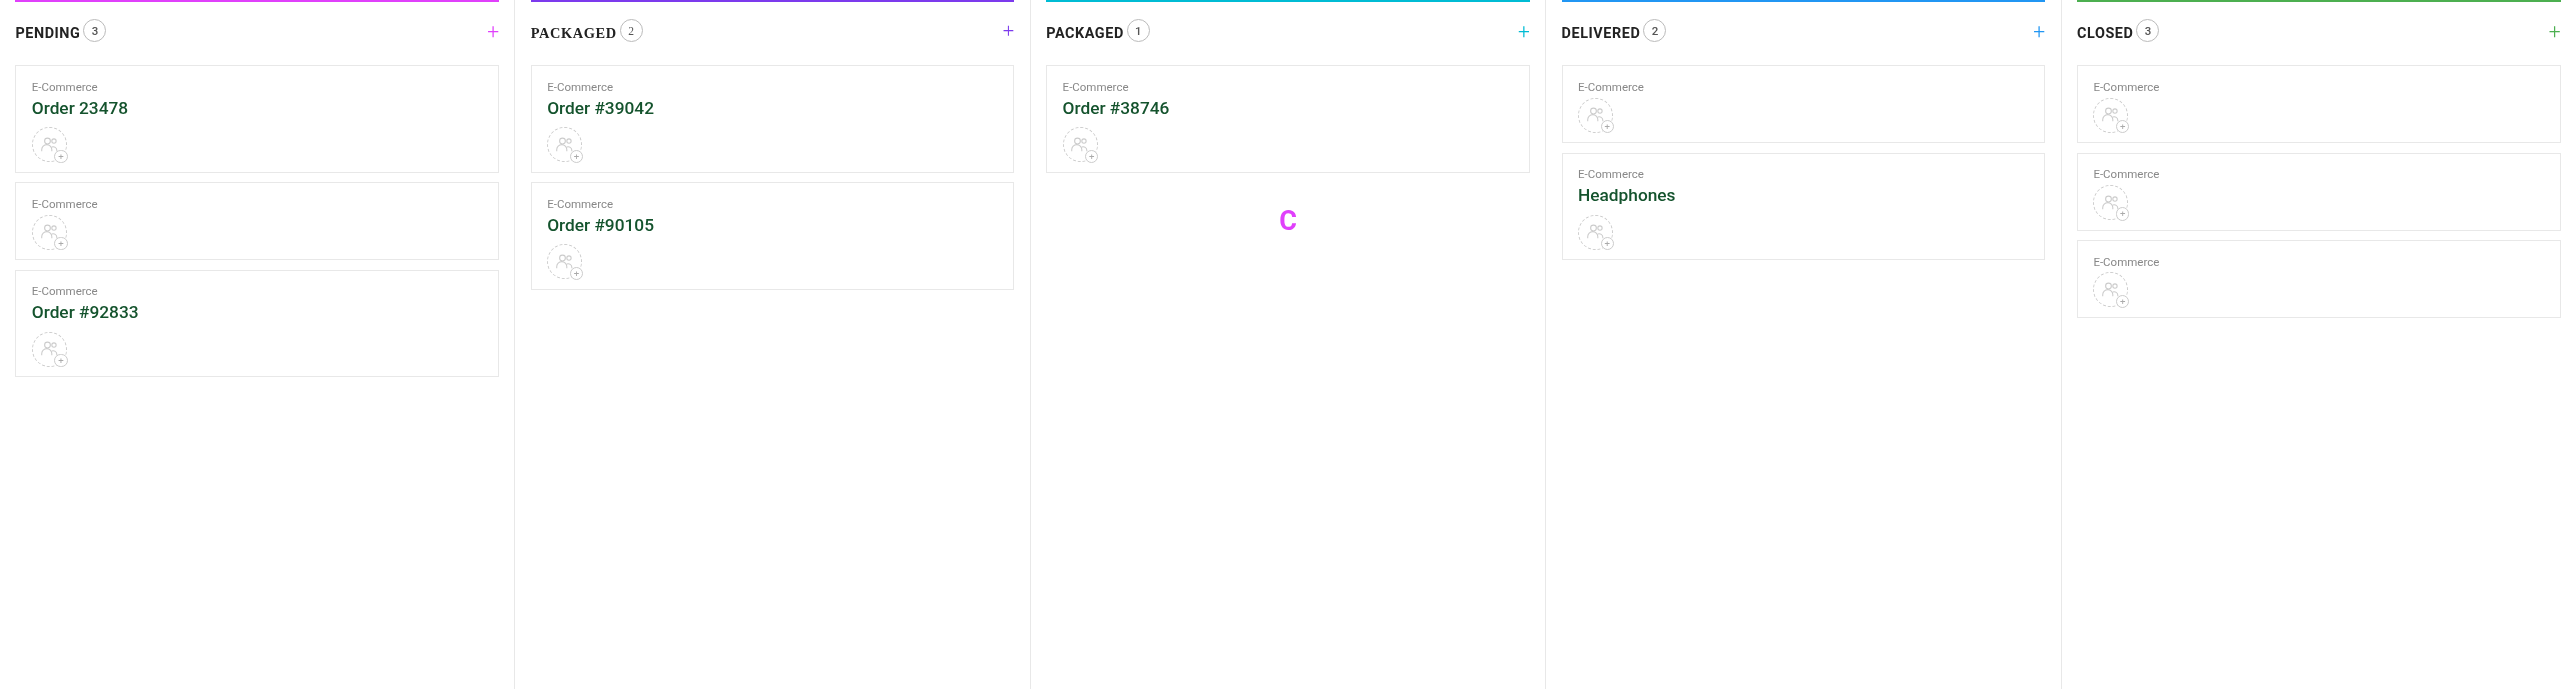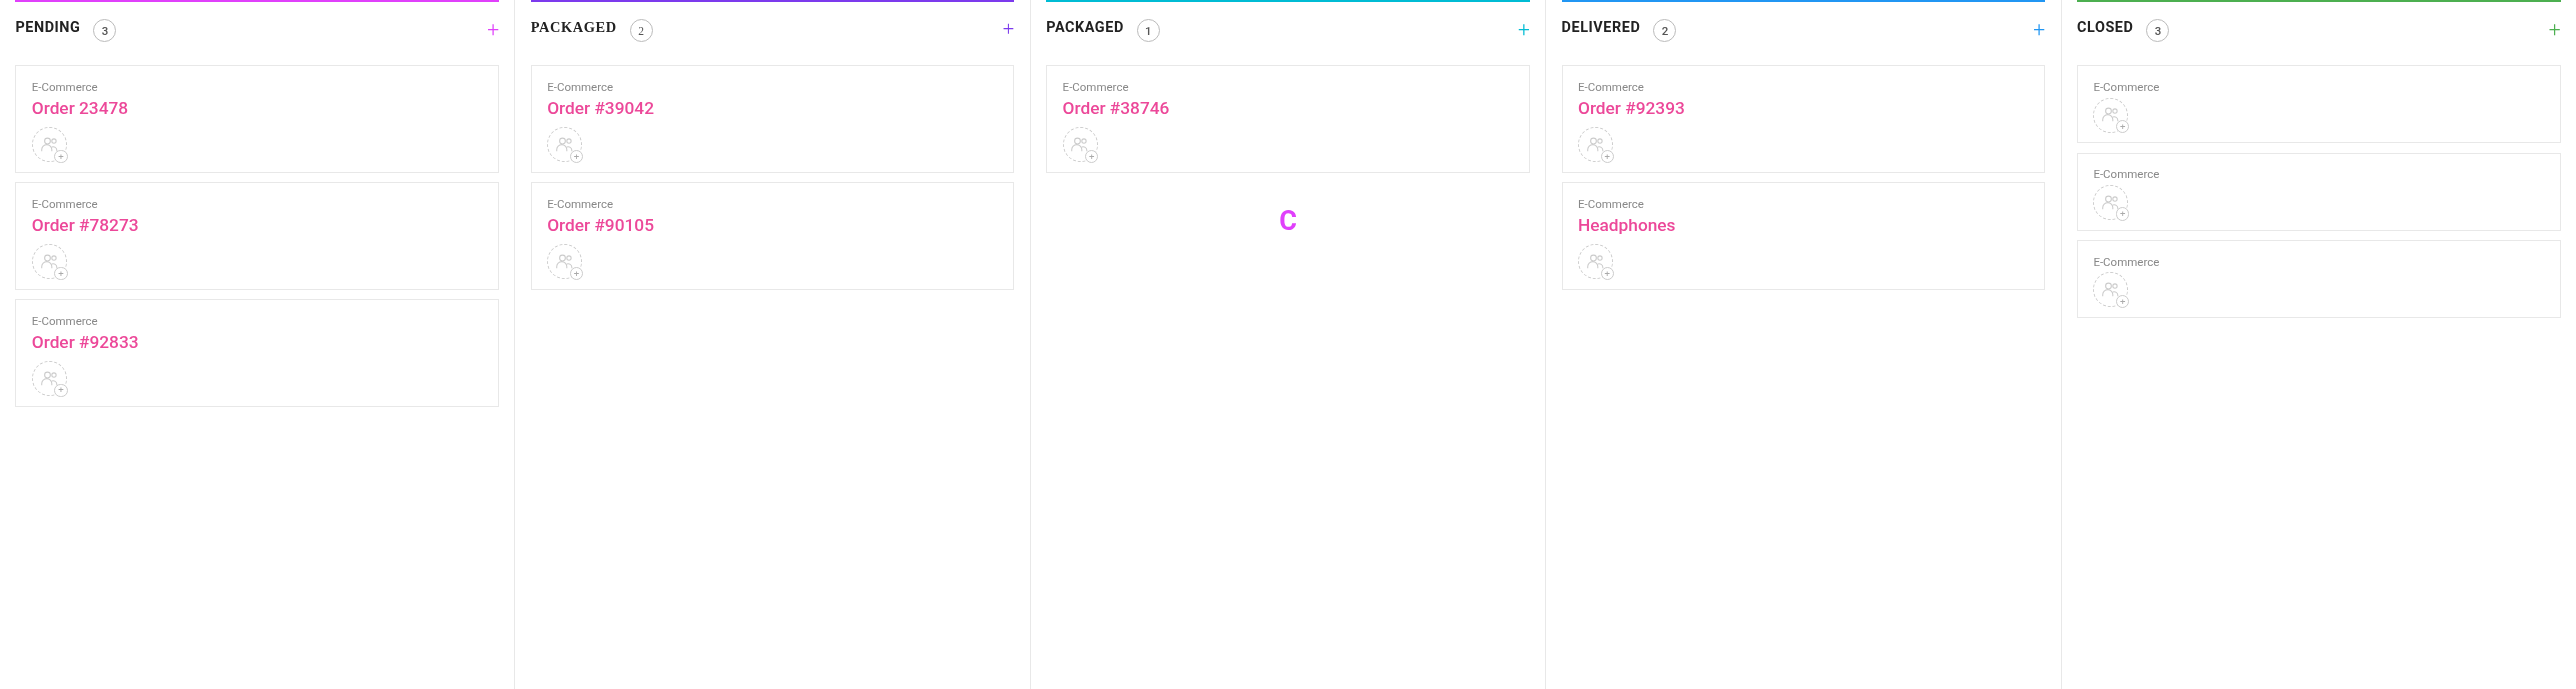--- a/index.html
+++ b/index.html
@@ -22,25 +22,25 @@
       display: flex;
       flex-direction: column;
       border-right: 1px solid #e8e8e8;
       padding: 0 15.4px 15.4px 15.4px;
     }
     .column:last-child {
       border-right: none;
     }
     .column-header {
       display: flex;
-      align-items: flex-start;
+      align-items: flex-end;
       padding: 17.3px 0 15.4px 0;
       border-top: 2.9px solid transparent;
       margin-bottom: 7.7px;
-      gap: 13px;
+      gap: 3px;
     }
     .column-header .col-title {
       font-weight: 700;
       font-size: 14.4px;
       letter-spacing: 0.04em;
       color: #222;
     }
     .column-header .col-count {
       display: inline-flex;
       align-items: center;
@@ -80,21 +80,21 @@
       margin-bottom: 9.6px;
     }
     .card-category {
       font-size: 11.5px;
       color: #888;
       margin-bottom: 3.8px;
     }
     .card-title {
       font-size: 17.3px;
       font-weight: 500;
-      color: #ec4899;
+      color: #14532d;
       margin-bottom: 9.6px;
     }
     .card-avatar {
       display: flex;
       align-items: center;
     }
     .avatar-group {
       display: inline-flex;
       align-items: center;
       justify-content: center;
@@ -152,21 +152,20 @@
       <path d="M1 21v-2a7 7 0 0 1 14 0v2"></path>
       <circle cx="18" cy="7" r="3"></circle>
       <path d="M22 21v-1a5 5 0 0 0-7-4.6"></path>
     </svg>
     <div class="avatar-add">+</div>
           </div>
         </div>
       </div>
       <div class="card">
         <div class="card-category">E-Commerce</div>
-        <div class="card-title">Order #78273</div>
         <div class="card-avatar">
           <div class="avatar-group">
             <svg width="17.3" height="17.3" viewBox="0 0 24 24" fill="none" stroke="#ccc" stroke-width="1.5">
       <circle cx="9" cy="7" r="4"></circle>
       <path d="M1 21v-2a7 7 0 0 1 14 0v2"></path>
       <circle cx="18" cy="7" r="3"></circle>
       <path d="M22 21v-1a5 5 0 0 0-7-4.6"></path>
     </svg>
     <div class="avatar-add">+</div>
           </div>
@@ -251,21 +250,20 @@
       </div>
     </div>
     <div class="column col-delivered">
       <div class="column-header">
         <span class="col-title">DELIVERED</span>
         <span class="col-count">2</span>
         <span class="col-add">+</span>
       </div>
       <div class="card">
         <div class="card-category">E-Commerce</div>
-        <div class="card-title">Order #92393</div>
         <div class="card-avatar">
           <div class="avatar-group">
             <svg width="17.3" height="17.3" viewBox="0 0 24 24" fill="none" stroke="#ccc" stroke-width="1.5">
       <circle cx="9" cy="7" r="4"></circle>
       <path d="M1 21v-2a7 7 0 0 1 14 0v2"></path>
       <circle cx="18" cy="7" r="3"></circle>
       <path d="M22 21v-1a5 5 0 0 0-7-4.6"></path>
     </svg>
     <div class="avatar-add">+</div>
           </div>

